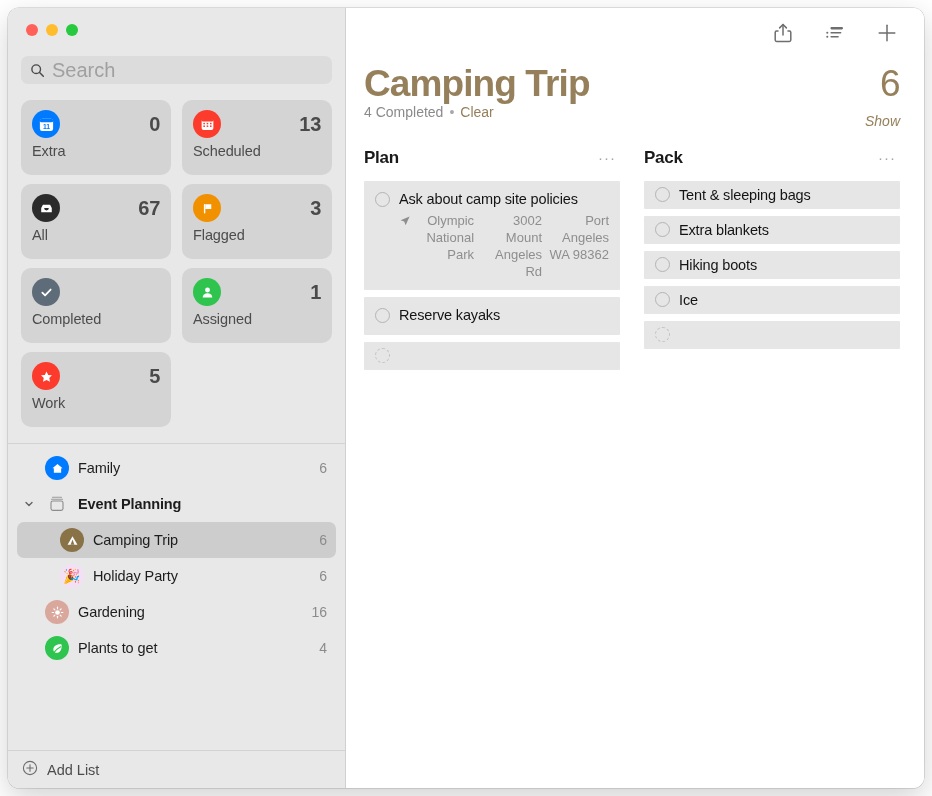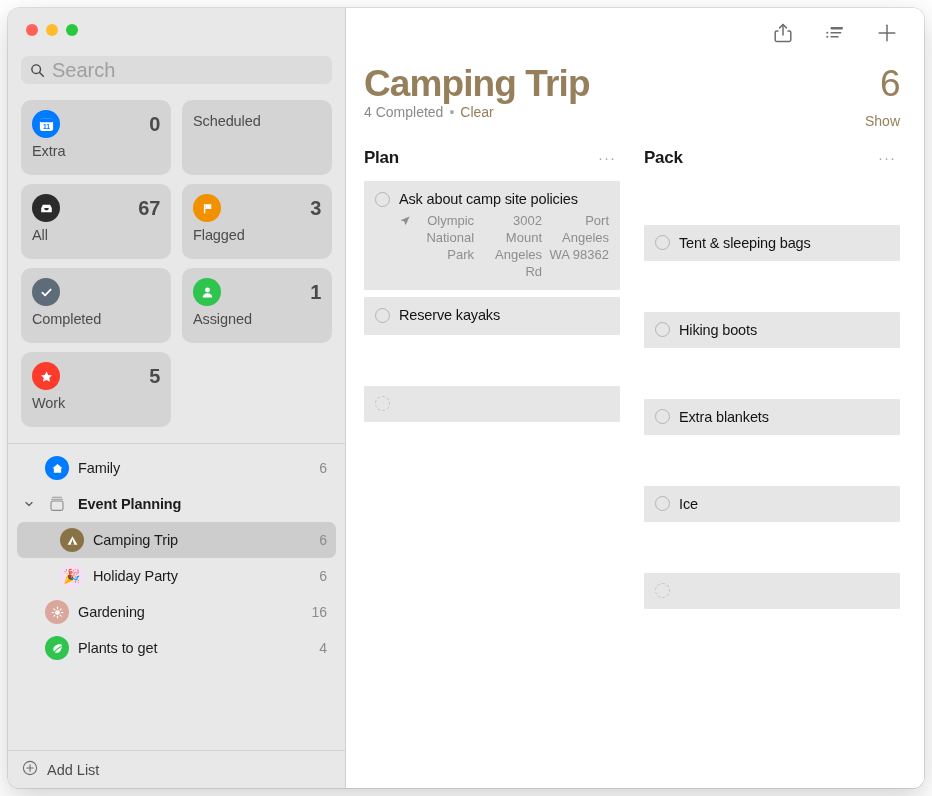--- a/index.html
+++ b/index.html
@@ -221,20 +221,21 @@
     font-size: 37px;
     color: #96805b;
     line-height: 1.08;
     letter-spacing: -0.5px;
   }
   .show-link {
     margin-top: 9px;
     font-size: 14px;
     color: #96805b;
     cursor: default;
+    font-style: italic;
   }
 
   .groups {
     display: flex;
     gap: 24px;
     padding: 16px 24px 0 18px;
   }
   .group { width: 256px; }
   .group-head {
     display: flex;
@@ -287,21 +288,21 @@
   .rem-loc {
     margin-top: 3px;
     font-size: 13px;
     color: #8e8e8e;
     line-height: 1.32;
     display: flex;
     gap: 2px;
   }
   .loc-lines { display: flex; flex-direction: row; text-align: right; }
   .loc-ind { padding-left: 2px; }
-  .rem-card.empty { height: 36px; align-items: center; padding-top: 0; padding-bottom: 0; margin-top: 44px; }
+  .rem-card.empty { height: 28px; align-items: center; padding-top: 0; padding-bottom: 0; }
   .rem-card.empty .check { margin-top: 0; }
 </style>
 </head>
 <body>
 
 <div id="window">
 
   <div id="sidebar">
 
     <div class="traffic">
@@ -332,20 +333,37 @@
               <rect x="2" y="3" width="14" height="3.6" rx="1.6" fill="#007aff"></rect>
               <text x="9" y="13.6" font-size="7.2" font-family="Liberation Sans, sans-serif" font-weight="bold" fill="#007aff" text-anchor="middle">11</text>
             </svg>
           </div>
           <span class="smart-count">0</span>
         </div>
         <div class="smart-label">Extra</div>
       </div>
 
       <div class="smart-card">
+        <div class="smart-top">
+          <div class="badge" style="background:#fc3b2d">
+            <svg width="17" height="17" viewBox="0 0 18 18">
+              <rect x="2.8" y="3.2" width="12.4" height="11.6" rx="2" fill="#fff"></rect>
+              <rect x="2.8" y="3.2" width="12.4" height="2.6" rx="1.2" fill="#fc3b2d"></rect>
+              <g fill="#fc3b2d">
+                <rect x="4.6" y="7.2" width="1.7" height="1.6"></rect>
+                  <rect x="8.1" y="7.2" width="1.7" height="1.6"></rect>
+                  <rect x="11.6" y="7.2" width="1.7" height="1.6"></rect>
+                <rect x="4.6" y="10" width="1.7" height="1.6"></rect>
+                  <rect x="8.1" y="10" width="1.7" height="1.6"></rect>
+                  <rect x="11.6" y="10" width="1.7" height="1.6"></rect>
+              </g>
+            </svg>
+          </div>
+          <span class="smart-count">13</span>
+        </div>
         <div class="smart-label">Scheduled</div>
       </div>
 
       <div class="smart-card">
         <div class="smart-top">
           <div class="badge" style="background:#2b2b2b">
             <svg width="17" height="17" viewBox="0 0 18 18">
               <path d="M3.4 8.6 L5.2 4.9 H12.8 L14.6 8.6 V13 H3.4 Z" fill="#fff"></path>
               <path d="M3.4 8.6 H6.5 a2.5 2.5 0 0 0 5 0 H14.6" fill="#2b2b2b"></path>
             </svg>
@@ -603,28 +621,28 @@
           <div class="rem-card empty">
             <span class="check"></span>
             <div class="rem-body">
               <div class="rem-title">Tent &amp; sleeping bags</div>
             </div>
           </div>
 
           <div class="rem-card empty">
             <span class="check"></span>
             <div class="rem-body">
-              <div class="rem-title">Hiking boots</div>
+              <div class="rem-title">Extra blankets</div>
             </div>
           </div>
 
           <div class="rem-card empty">
             <span class="check"></span>
             <div class="rem-body">
-              <div class="rem-title">Extra blankets</div>
+              <div class="rem-title">Hiking boots</div>
             </div>
           </div>
 
           <div class="rem-card empty">
             <span class="check"></span>
             <div class="rem-body">
               <div class="rem-title">Ice</div>
             </div>
           </div>
 

